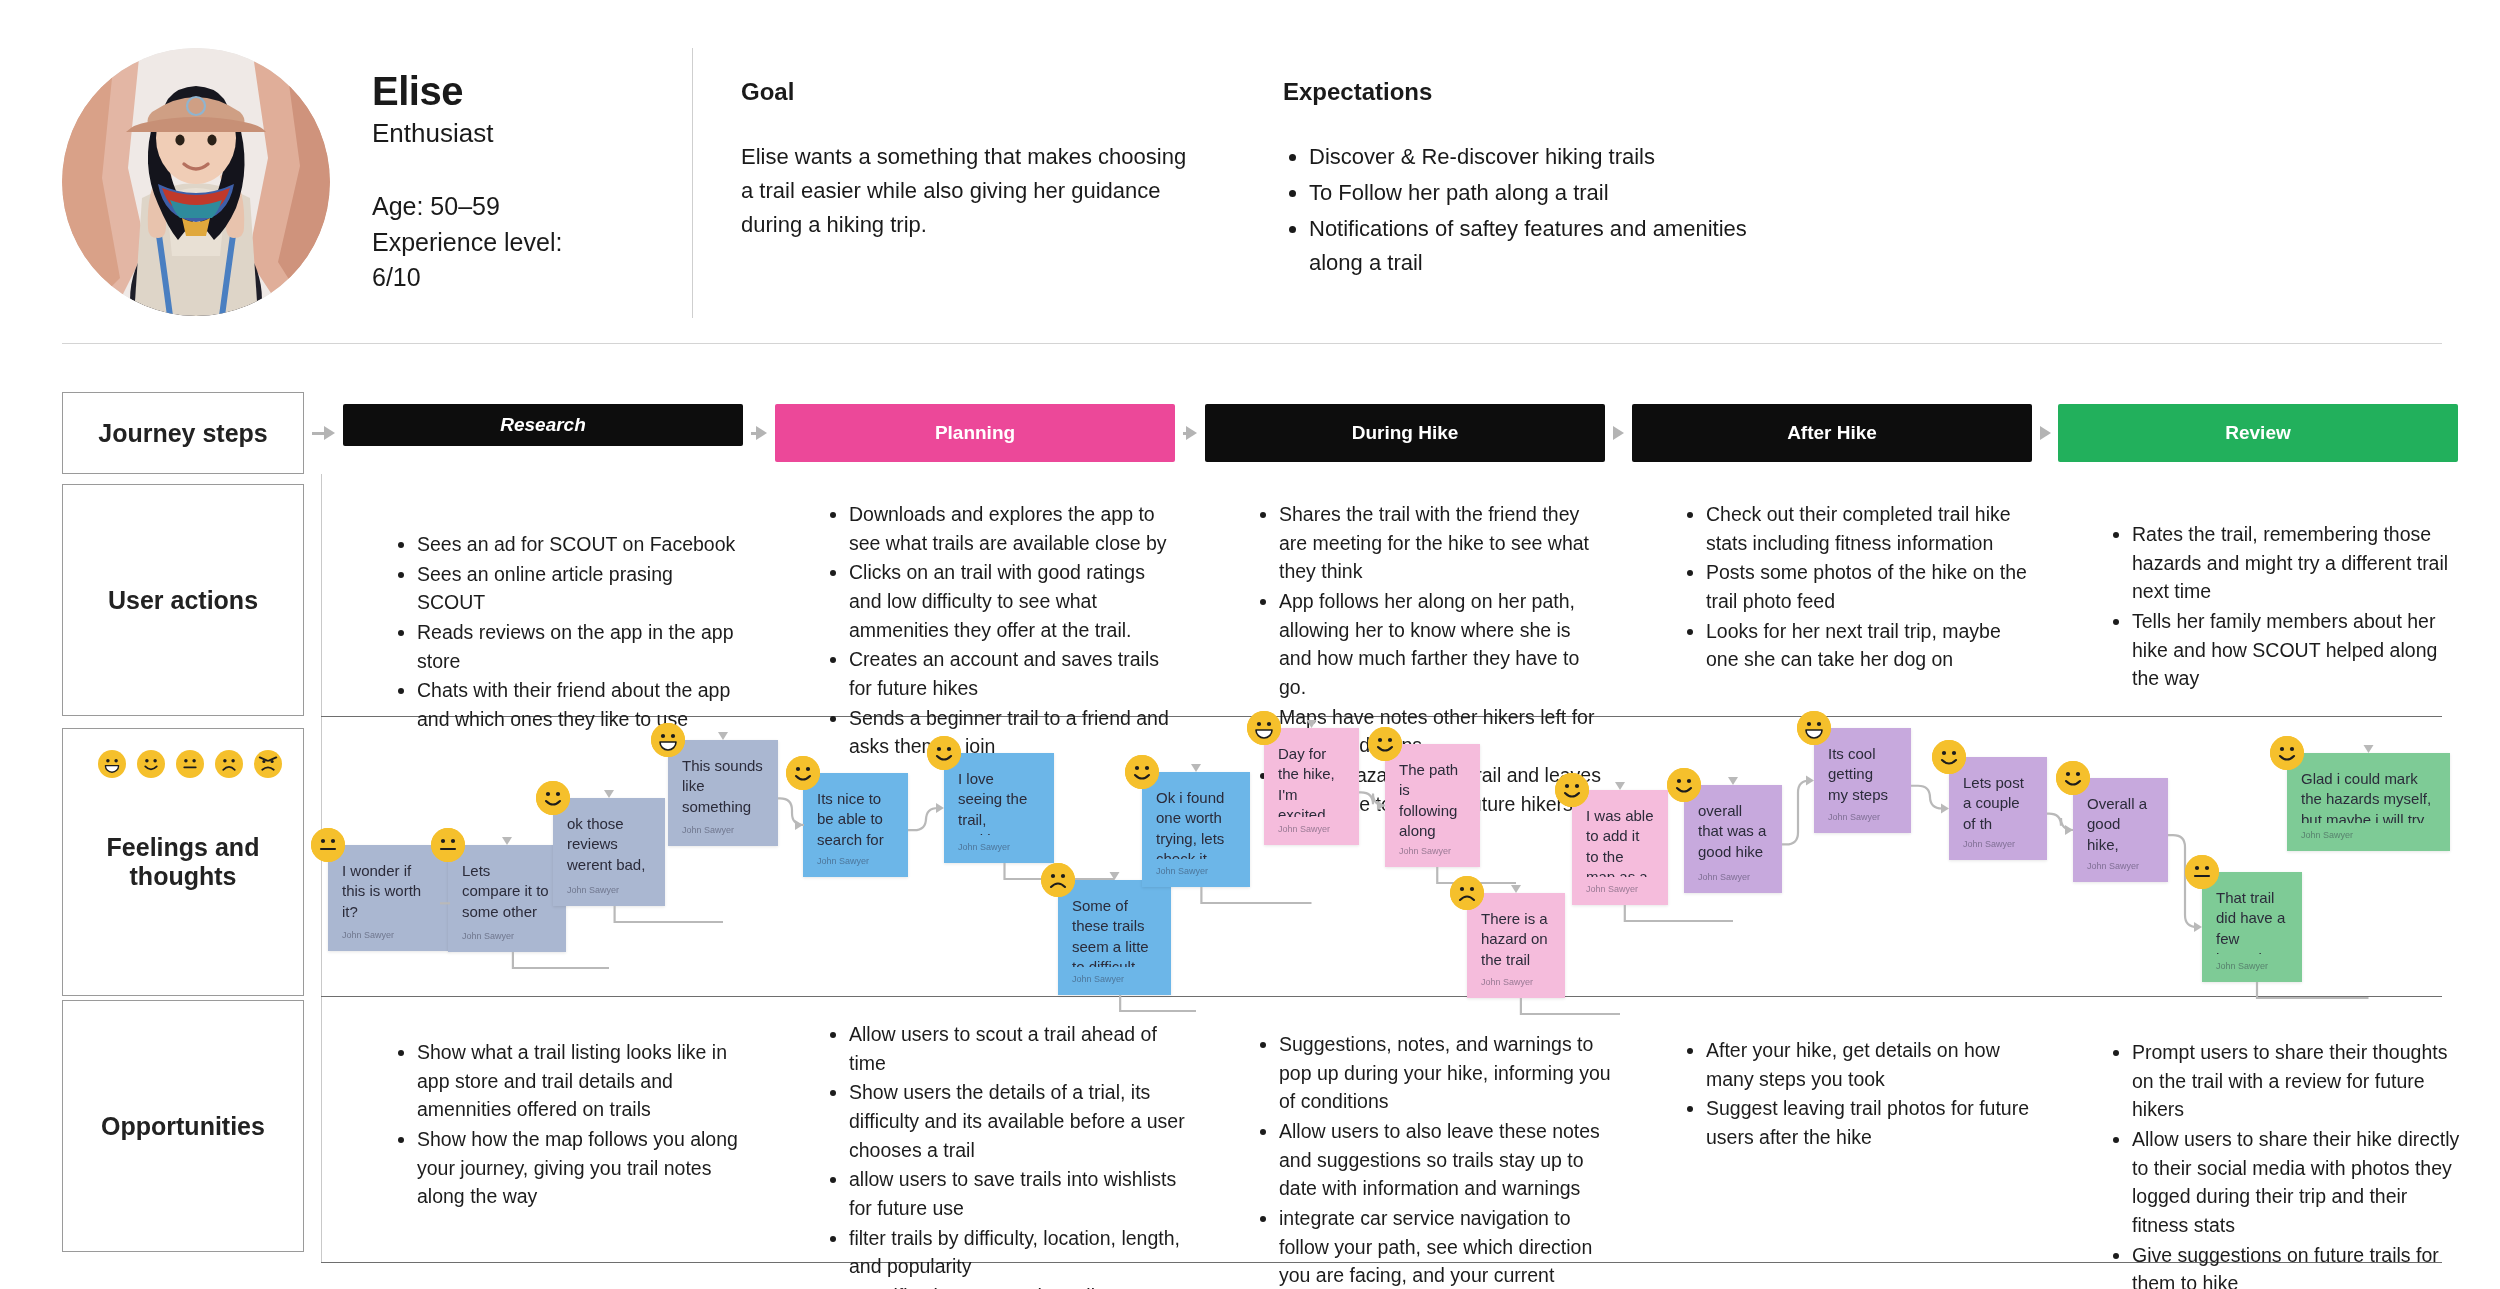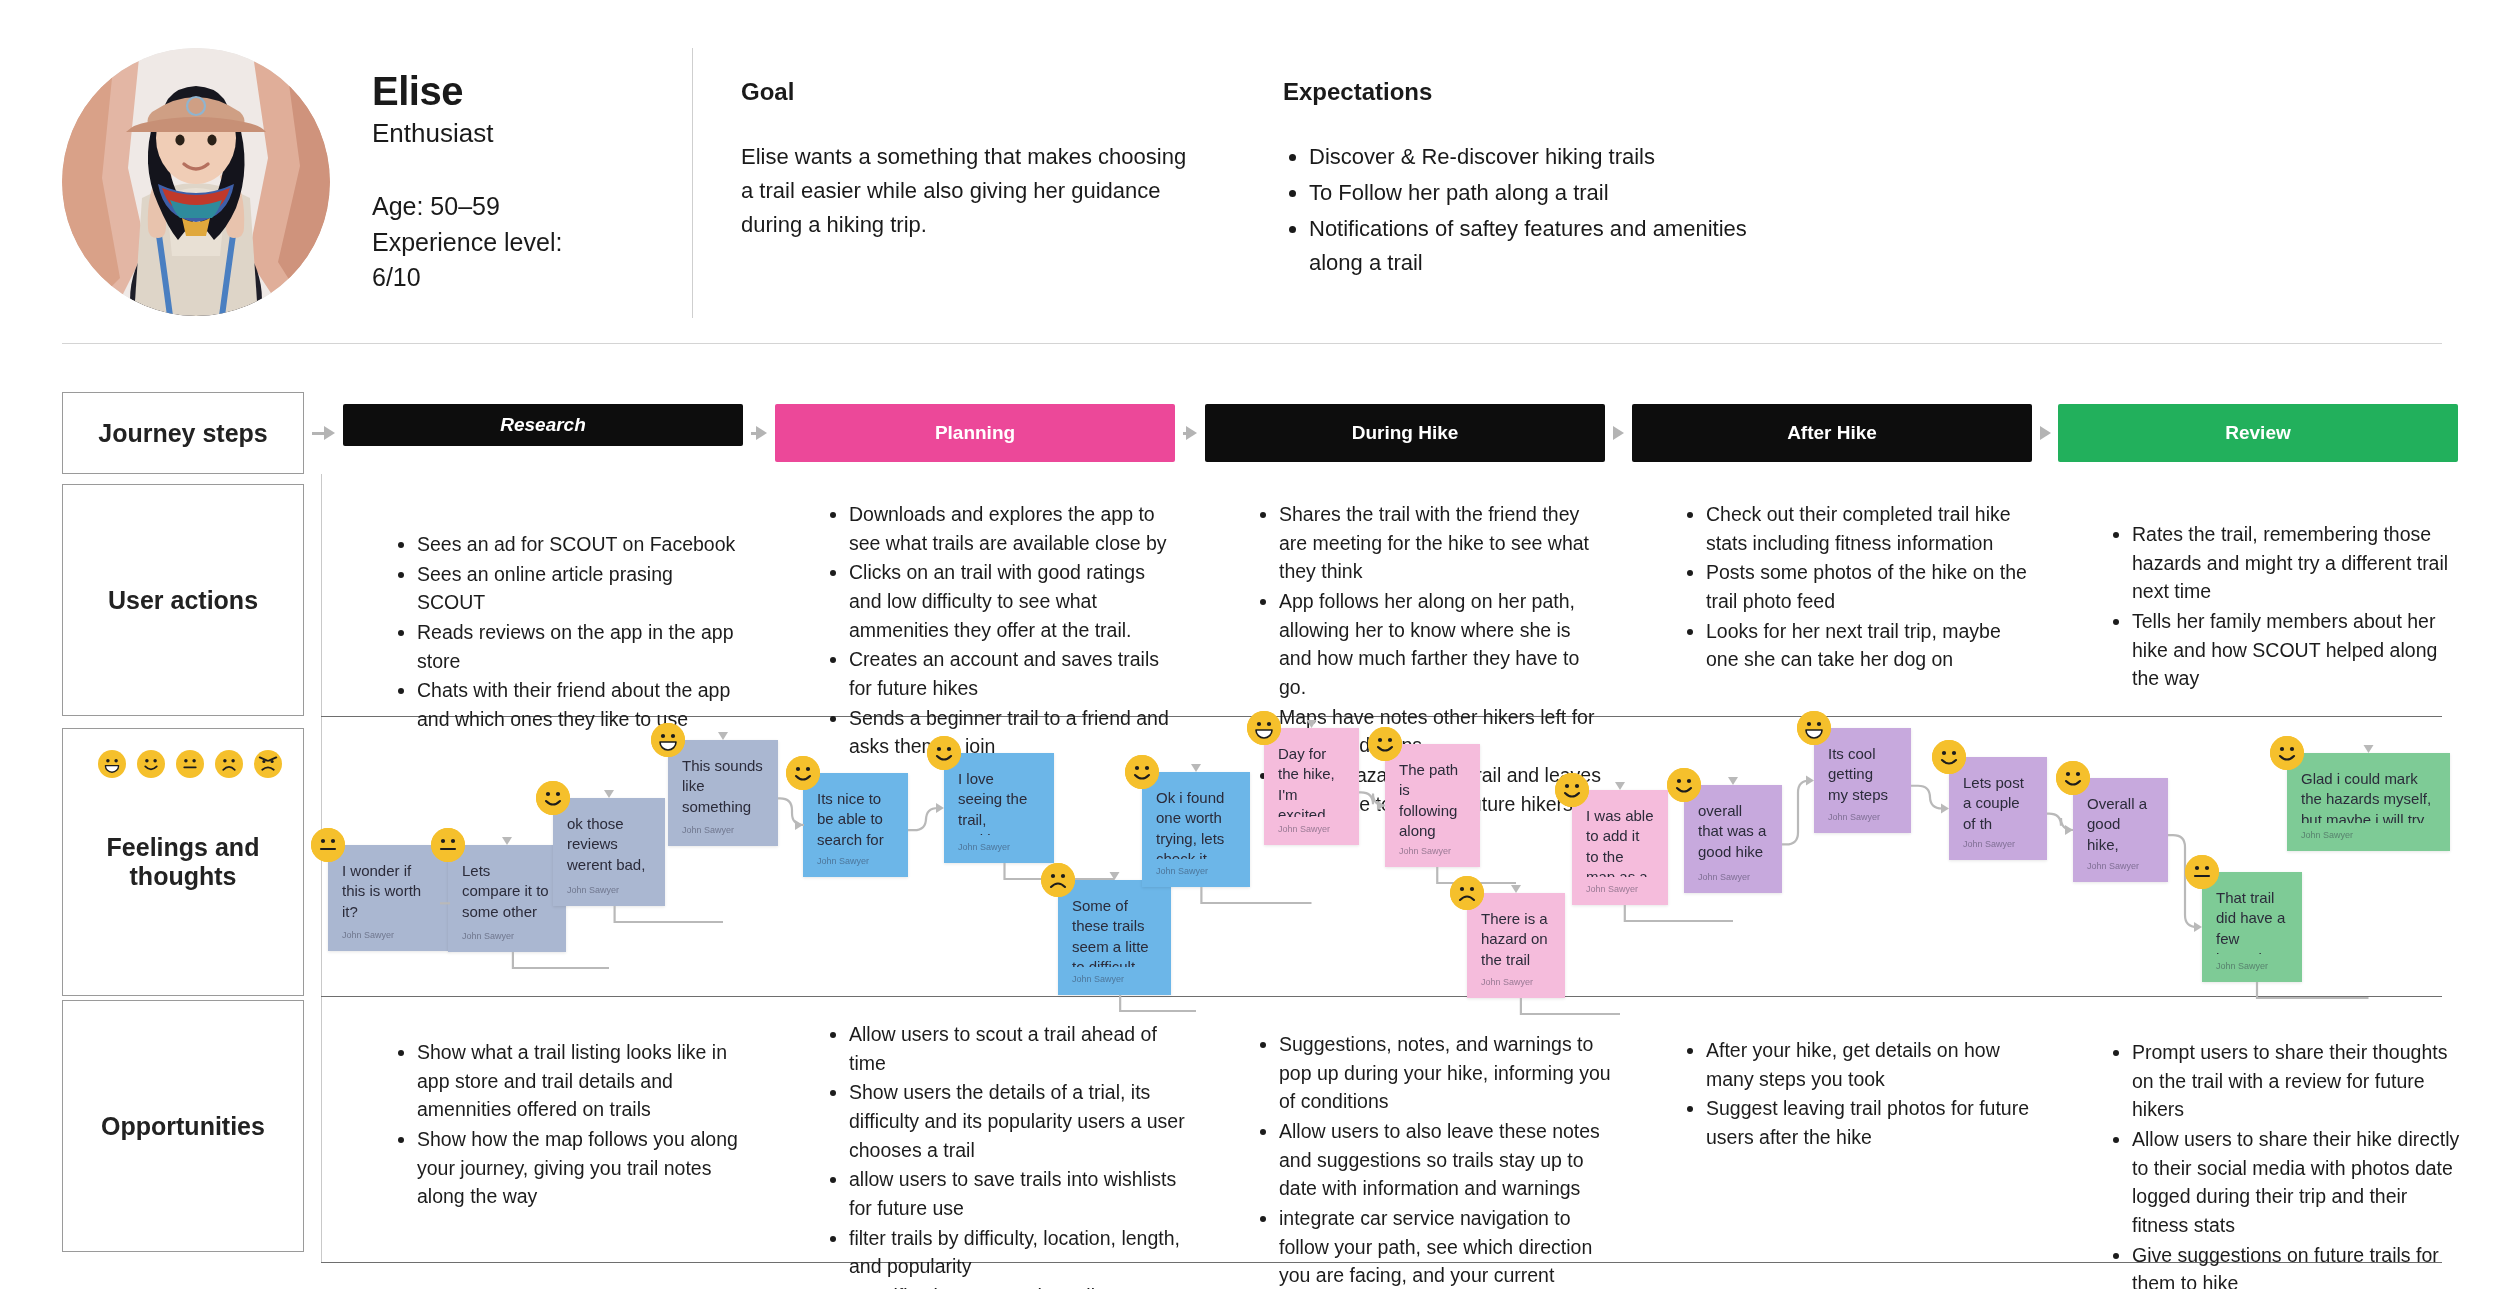--- a/index.html
+++ b/index.html
@@ -318,21 +318,21 @@
       </div>
       <div class="bullets" style="left:393px;top:1038px;width:360px;">
         <ul>
           <li>Show what a trail listing looks like in app store and trail details and amennities offered on trails</li>
           <li>Show how the map follows you along your journey, giving you trail notes along the way</li>
         </ul>
       </div>
       <div class="bullets" style="left:825px;top:1020px;width:360px;">
         <ul>
           <li>Allow users to scout a trail ahead of time</li>
-          <li>Show users the details of a trial, its difficulty and its popularity users a user chooses a trail</li>
+          <li>Show users the details of a trial, its difficulty and its available before a user chooses a trail</li>
           <li>allow users to save trails into wishlists for future use</li>
           <li>filter trails by difficulty, location, length, and popularity</li>
           <li>A notification system that tells you about trail conditions of a pre-planned trip on the day of the hike.</li>
         </ul>
       </div>
       <div class="bullets" style="left:1255px;top:1030px;width:360px;">
         <ul>
           <li>Suggestions, notes, and warnings to pop up during your hike, informing you of conditions</li>
           <li>Allow users to also leave these notes and suggestions so trails stay up to date with information and warnings</li>
           <li>integrate car service navigation to follow your path, see which direction you are facing, and your current coordinates</li>
@@ -340,21 +340,21 @@
       </div>
       <div class="bullets" style="left:1682px;top:1036px;width:360px;">
         <ul>
           <li>After your hike, get details on how many steps you took</li>
           <li>Suggest leaving trail photos for future users after the hike</li>
         </ul>
       </div>
       <div class="bullets" style="left:2108px;top:1038px;width:360px;">
         <ul>
           <li>Prompt users to share their thoughts on the trail with a review for future hikers</li>
-          <li>Allow users to share their hike directly to their social media with photos date logged during their trip and their fitness stats</li>
+          <li>Allow users to share their hike directly to their social media with photos they logged during their trip and their fitness stats</li>
           <li>Give suggestions on future trails for them to hike</li>
         </ul>
       </div>
       <div class="note" style="left:328px;top:845px;width:122px;height:106px;background:#aab7d1;">
         <div class="note-text">I wonder if this is worth it?</div>
         <div class="note-author">John Sawyer</div>
       </div>
       <div class="face" style="left:311px;top:828px;">
         <svg viewBox="0 0 34 34" xmlns="http://www.w3.org/2000/svg">
           <circle cx="17" cy="17" r="17" fill="#f5c02c"></circle>

